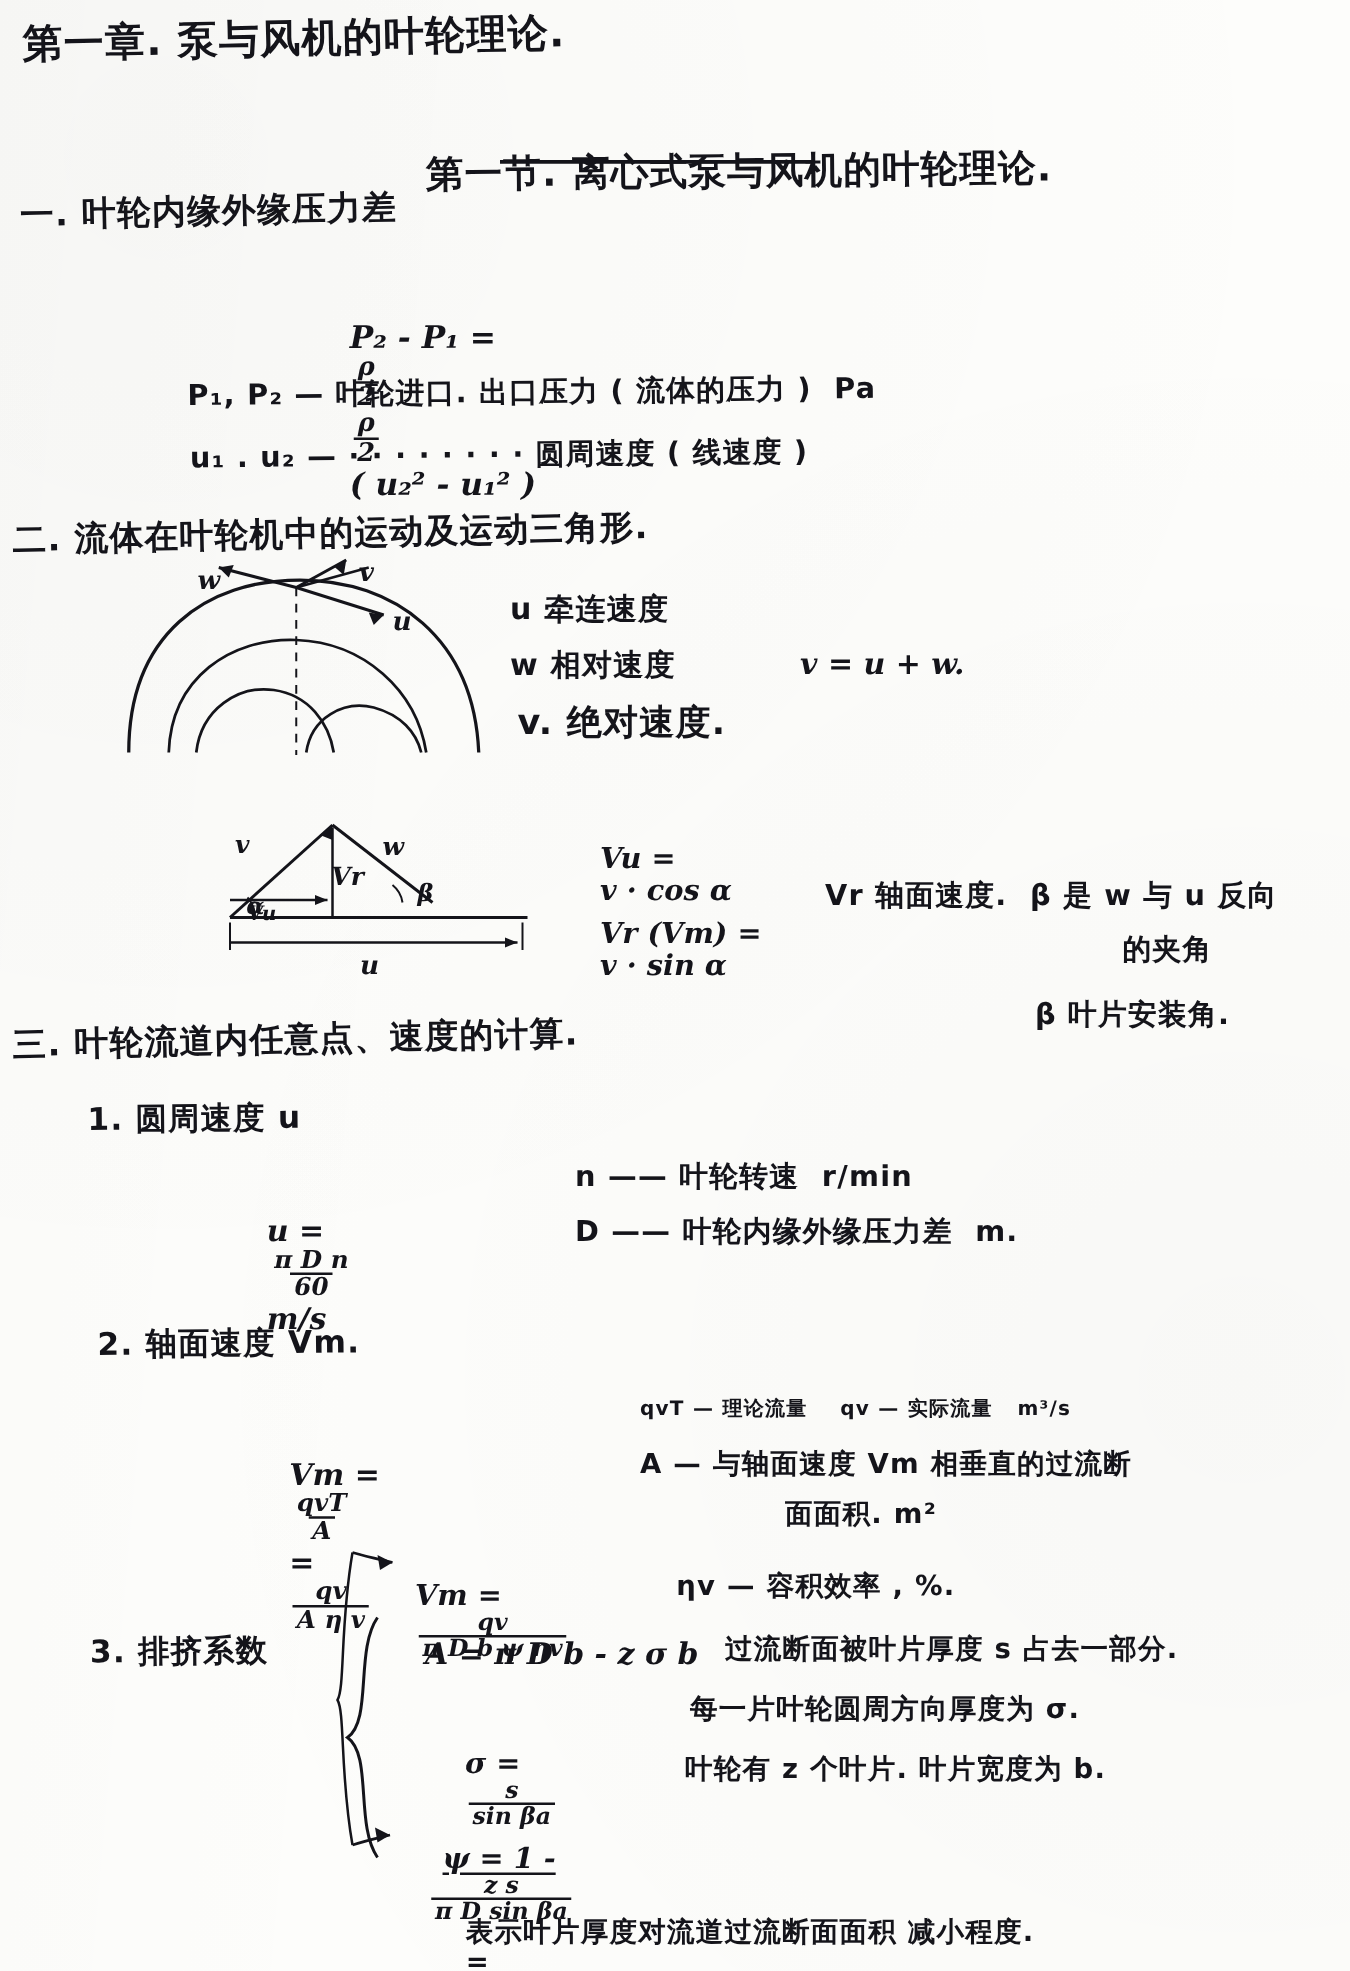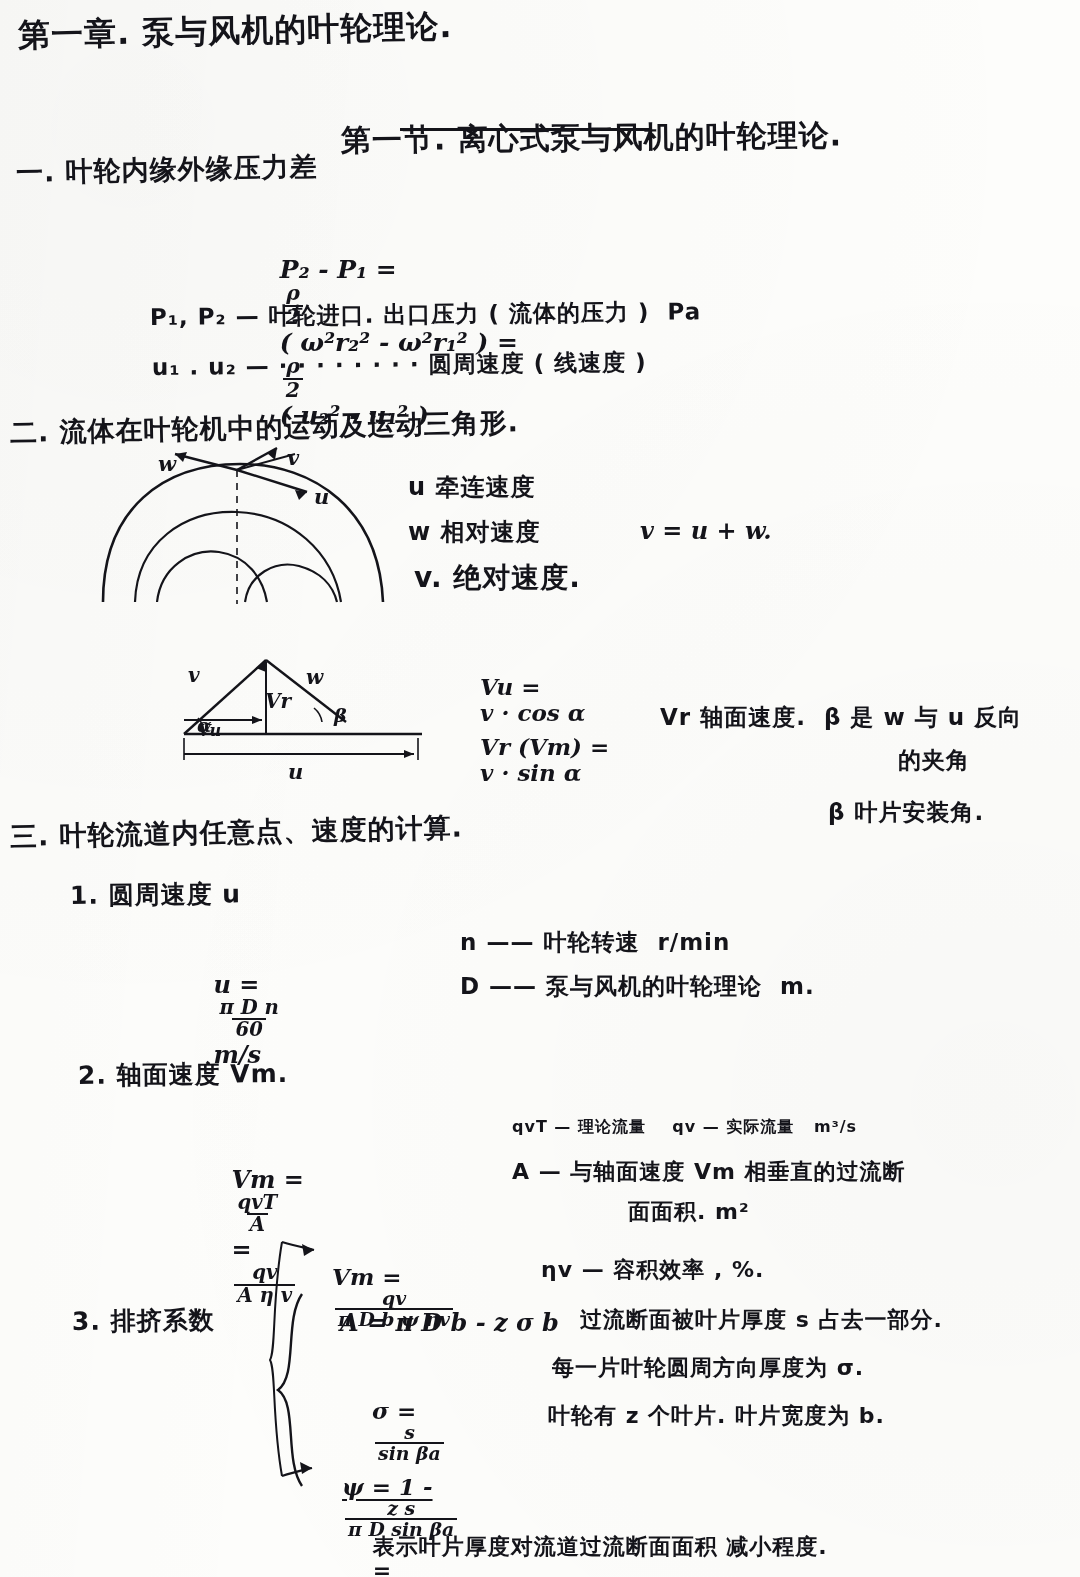--- a/index.html
+++ b/index.html
@@ -41,21 +41,21 @@
     letter-spacing: 1px;
   }
   .math {
     font-family: "DejaVu Serif", serif;
     font-style: italic;
     font-weight: 600;
   }
   .md { font-size: 21px; }
   .lg { font-size: 25px; }
   .xl { font-size: 29px; }
-  .ul { text-decoration: underline; text-underline-offset: 4px; }
+  .ul { text-decoration: underline; text-underline-offset: 4px; margin-left: 12px; }
   .rot {
     transform: rotate(-1.2deg);
     transform-origin: left center;
   }
   .rot2 {
     transform: rotate(-0.6deg);
     transform-origin: left center;
   }
   .frac {
     display: inline-flex;
@@ -89,21 +89,20 @@
   <div class="dline" style="left:400px; top:128px; width:250px; height:3px;"></div>
 
   <div class="ink hwcn lg rot" style="left:16px; top:158px; font-size:27px;">一. 叶轮内缘外缘压力差</div>
 
   <div class="ink math" style="left:245px; top:228px; font-size:25px;">
     <span>P₂ - P₁ =</span>
     <span class="frac">
       <span class="num">ρ</span>
       <span class="den">2</span>
     </span>
-    <span>( ω²r₂² - ω²r₁² ) =</span>
     <span class="frac">
       <span class="num">ρ</span>
       <span class="den">2</span>
     </span>
     <span>( u₂² - u₁² )</span>
   </div>
 
   <div class="ink hwcn md rot2" style="left:150px; top:305px; font-size:23px;">P₁, P₂ — 叶轮进口. 出口压力 ( 流体的压力 )  Pa</div>
   <div class="ink hwcn md rot2" style="left:152px; top:355px; font-size:23px;">u₁ . u₂ — · · · · · · · · 圆周速度 ( 线速度 )</div>
 
@@ -176,21 +175,21 @@
   <div class="ink math" style="left:180px; top:945px; font-size:24px;">
     <span>u =</span>
     <span class="frac">
       <span class="num">π D n</span>
       <span class="den">60</span>
     </span>
     <span>m/s</span>
   </div>
 
   <div class="ink hwcn" style="left:460px; top:930px; font-size:23px;">n —— 叶轮转速  r/min</div>
-  <div class="ink hwcn" style="left:460px; top:974px; font-size:23px;">D —— 泵与风机的叶轮理论  m.</div>
+  <div class="ink hwcn" style="left:460px; top:974px; font-size:23px;">D —— 叶轮内缘外缘压力差  m.</div>
 
   <div class="ink hwcn rot2" style="left:78px; top:1062px; font-size:25px;">2. 轴面速度 Vm.</div>
 
   <div class="ink math" style="left:198px; top:1140px; font-size:24px;">
     <span>Vm =</span>
     <span class="frac">
       <span class="num">qvT</span>
       <span class="den">A</span>
     </span>
     <span>=</span>

